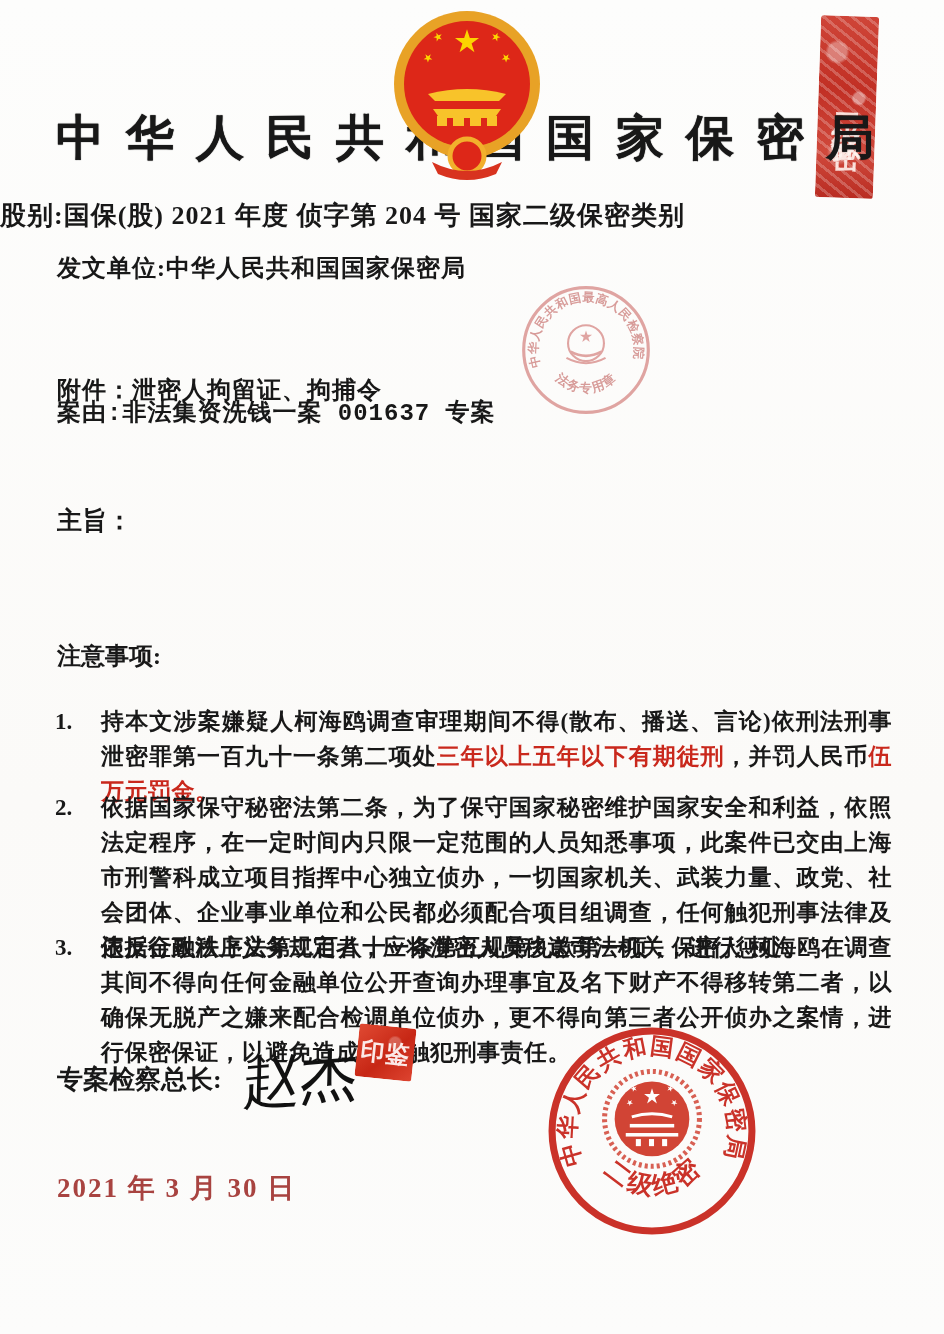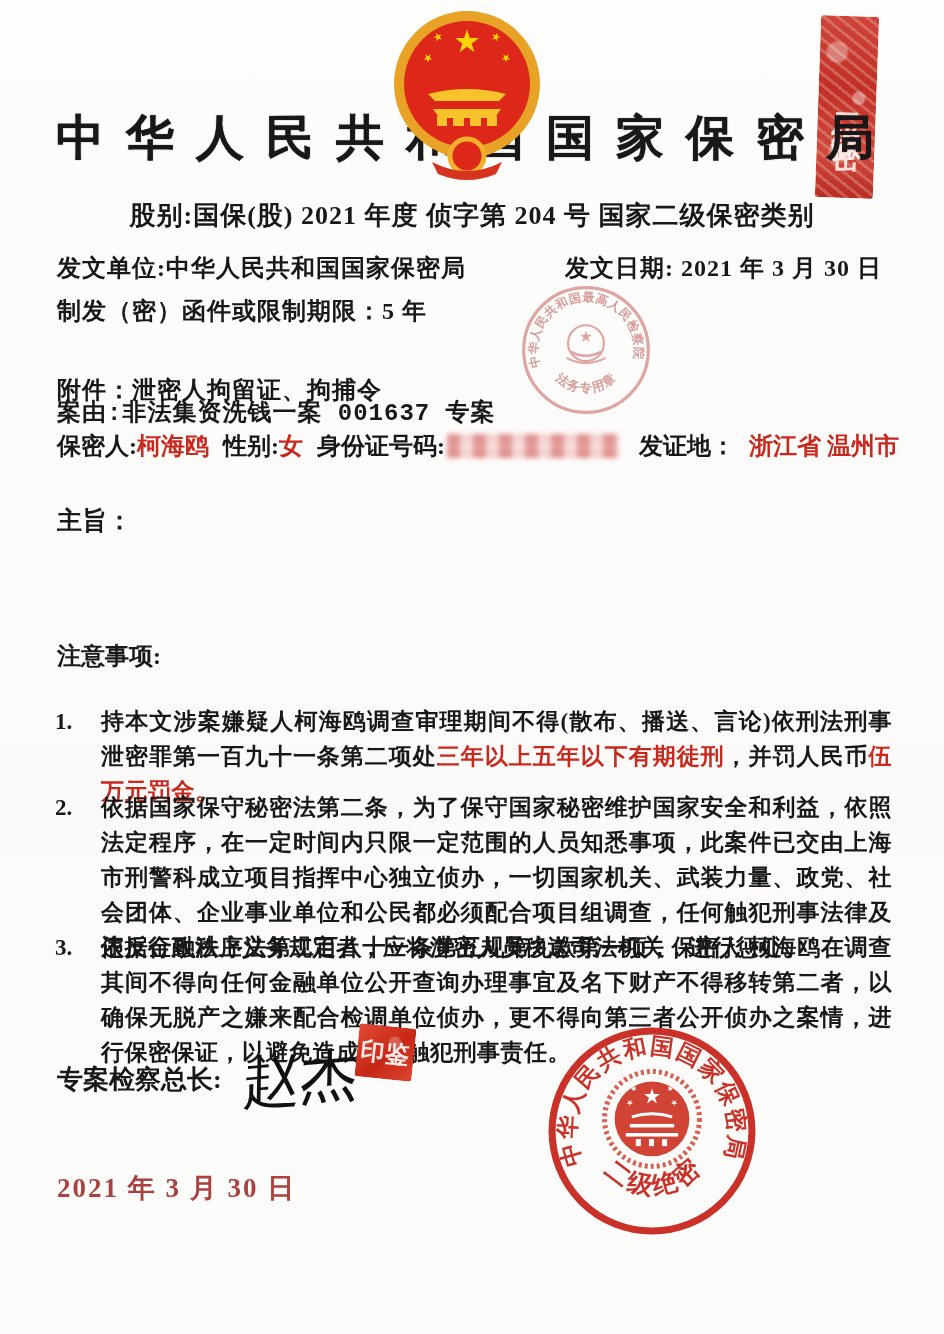--- a/index.html
+++ b/index.html
@@ -29,21 +29,21 @@
   .stamp-tr span{
     writing-mode:vertical-rl;color:rgba(255,245,240,.88);
     font-size:30px;font-weight:700;letter-spacing:8px;text-align:center;
   }
   .title{
     top:106px;left:34px;right:26px;z-index:2;text-align:center;
     font-size:48px;font-weight:700;letter-spacing:22px;white-space:nowrap;
     text-shadow:0 0 1px #000;
   }
   .docline{
-    top:198px;left:0;right:0;text-align:center;
+    top:198px;left:0;right:0;text-align:left;
     font-size:26px;font-weight:700;letter-spacing:1px;
   }
   .meta-row{left:57px;right:62px;font-size:24px;font-weight:700;letter-spacing:1px;align-items:flex-end;}
   .meta-row.split{display:flex;justify-content:space-between;}
   .seal-mid{left:520px;top:284px;width:132px;height:132px;z-index:0;opacity:.8;}
   .person-row{top:430px;left:57px;right:56px;font-size:24px;font-weight:700;white-space:nowrap;}
   .person-row .gap{display:inline-block;width:14px;}
   .id-blur{
     display:inline-block;width:172px;height:24px;vertical-align:-4px;margin:0 6px 0 2px;
     background:
@@ -110,23 +110,21 @@
   <div class="abs stamp-tr">
     <span>二级保密</span>
   </div>
 
   <div class="abs title">中华人民共和国国家保密局</div>
 
   <div class="abs docline">股别:国保(股) 2021 年度 侦字第 204 号 国家二级保密类别</div>
 
   <div class="abs meta-row split" style="top:252px;">
     <span><span>发文单位:</span><span>中华人民共和国国家保密局</span></span>
-    <span><span>发文日期:</span> <span>2021 年 3 月 30 日</span></span>
-  </div>
-  <div class="abs meta-row" style="top:295px;">制发（密）函件或限制期限：5 年</div>
+  </div>
   <div class="abs meta-row" style="top:338px;margin-top:36px;">附件：泄密人拘留证、拘捕令</div>
   <div class="abs meta-row" style="top:396px;font-family:Liberation Mono, monospace;">案由:非法集资洗钱一案 001637 专案</div>
 
   <svg class="abs seal-mid" viewBox="0 0 125 125">
     <defs>
       <path id="arcMidTop" d="M 19.3 78.2 A 46 46 0 1 1 105.7 78.2" fill="none"></path>
       <path id="arcMidBot" d="M 33.5 90 A 40 40 0 0 0 91.5 90" fill="none"></path>
     </defs>
     <circle cx="62.5" cy="62.5" r="59" fill="none" stroke="#d98f8c" stroke-width="3"></circle>
     <text font-size="11.5" fill="#cf8481" font-weight="bold" letter-spacing="0.6">
@@ -134,23 +132,20 @@
     </text>
     <circle cx="62.5" cy="56" r="17" fill="none" stroke="#d98f8c" stroke-width="2"></circle>
     <use href="#star" transform="translate(62.5,50) scale(0.55)" fill="#d98f8c"></use>
     <path d="M48,64 Q62.5,72 77,64" stroke="#d98f8c" stroke-width="2.5" fill="none"></path>
     <path d="M44,70 Q62.5,80 81,70" stroke="#d98f8c" stroke-width="2" fill="none"></path>
     <text font-size="12" fill="#cf8481" font-weight="bold" letter-spacing="1">
       <textPath href="#arcMidBot">法务专用章</textPath>
     </text>
   </svg>
 
-  <div class="abs person-row">
-    <span>保密人:</span><span class="red">柯海鸥</span><span class="gap"></span><span>性别:</span><span class="red">女</span><span class="gap"></span><span>身份证号码:</span><span class="id-blur"></span><span class="gap"></span><span>发证地：</span><span class="gap"></span><span class="red">浙江省 温州市</span>
-  </div>
 
   <div class="abs subject-label">主旨：</div>
 
   <div class="abs notes-heading">注意事项:</div>
 
   <div class="abs note" style="top:704px;">
     <span class="no">1.</span>
     <div class="body">
       <span>持本文涉案嫌疑人柯海鸥调查审理期间不得(散布、播送、言论)依刑法刑事泄密罪第一百九十一条第二项处</span><span class="red">三年以上五年以下有期徒刑</span><span>，并罚人民币</span><span class="red">伍万元罚金。</span>
     </div>

